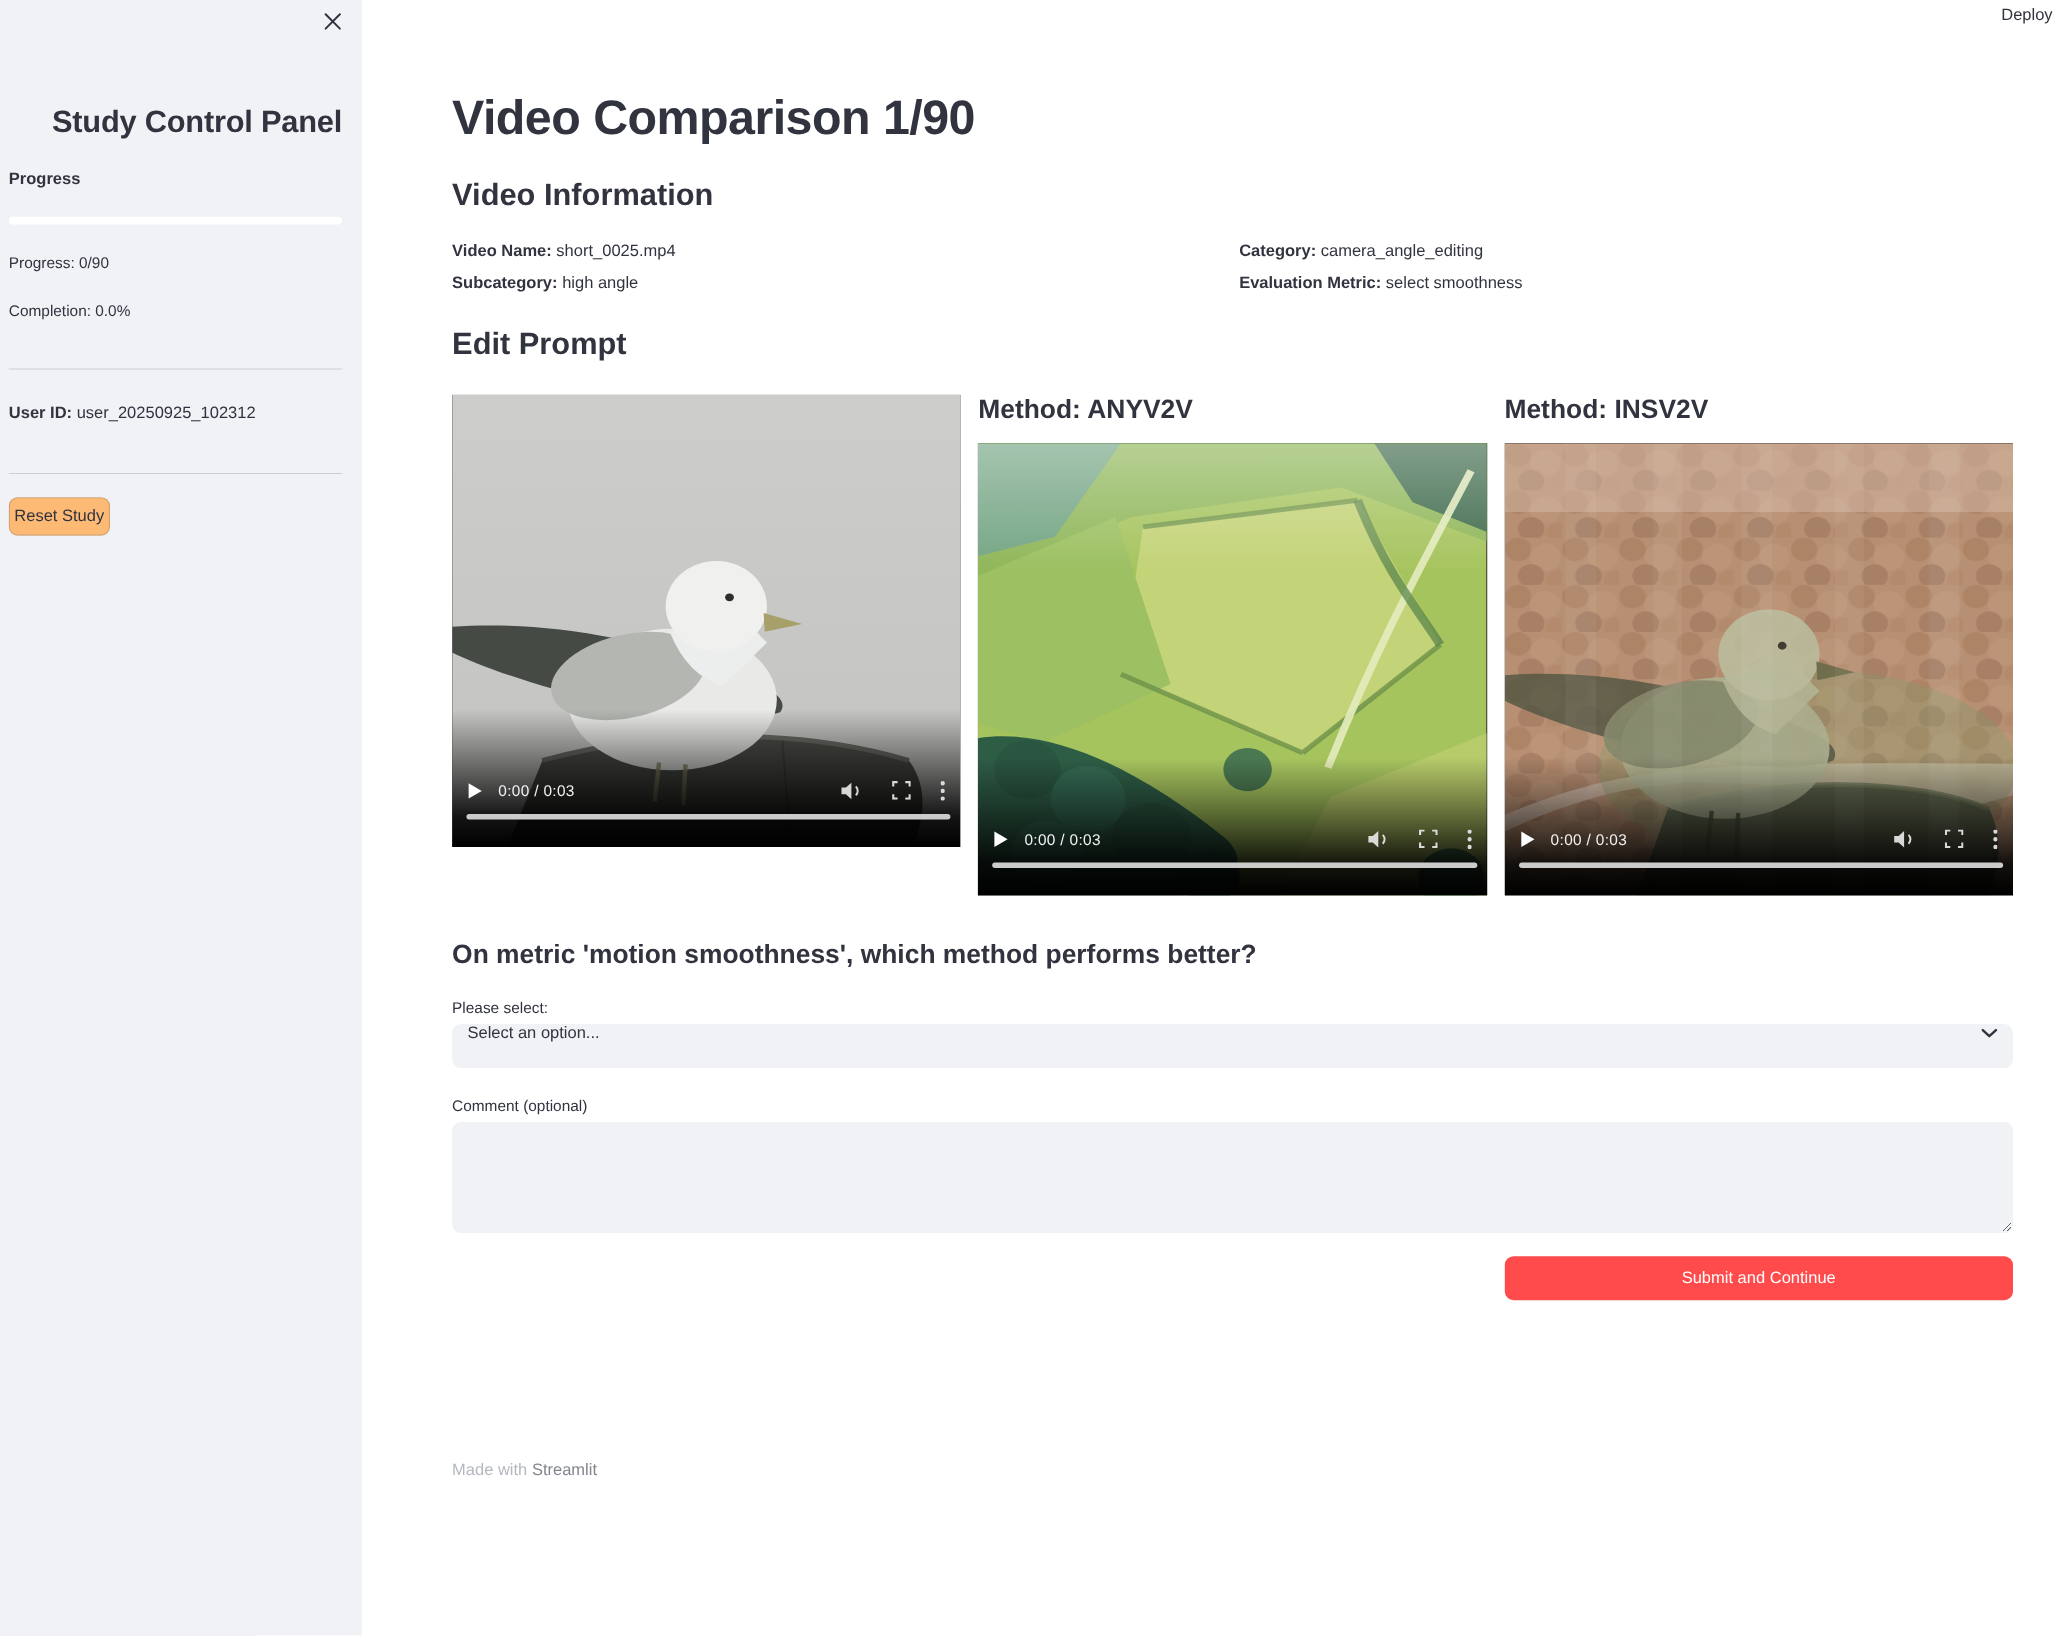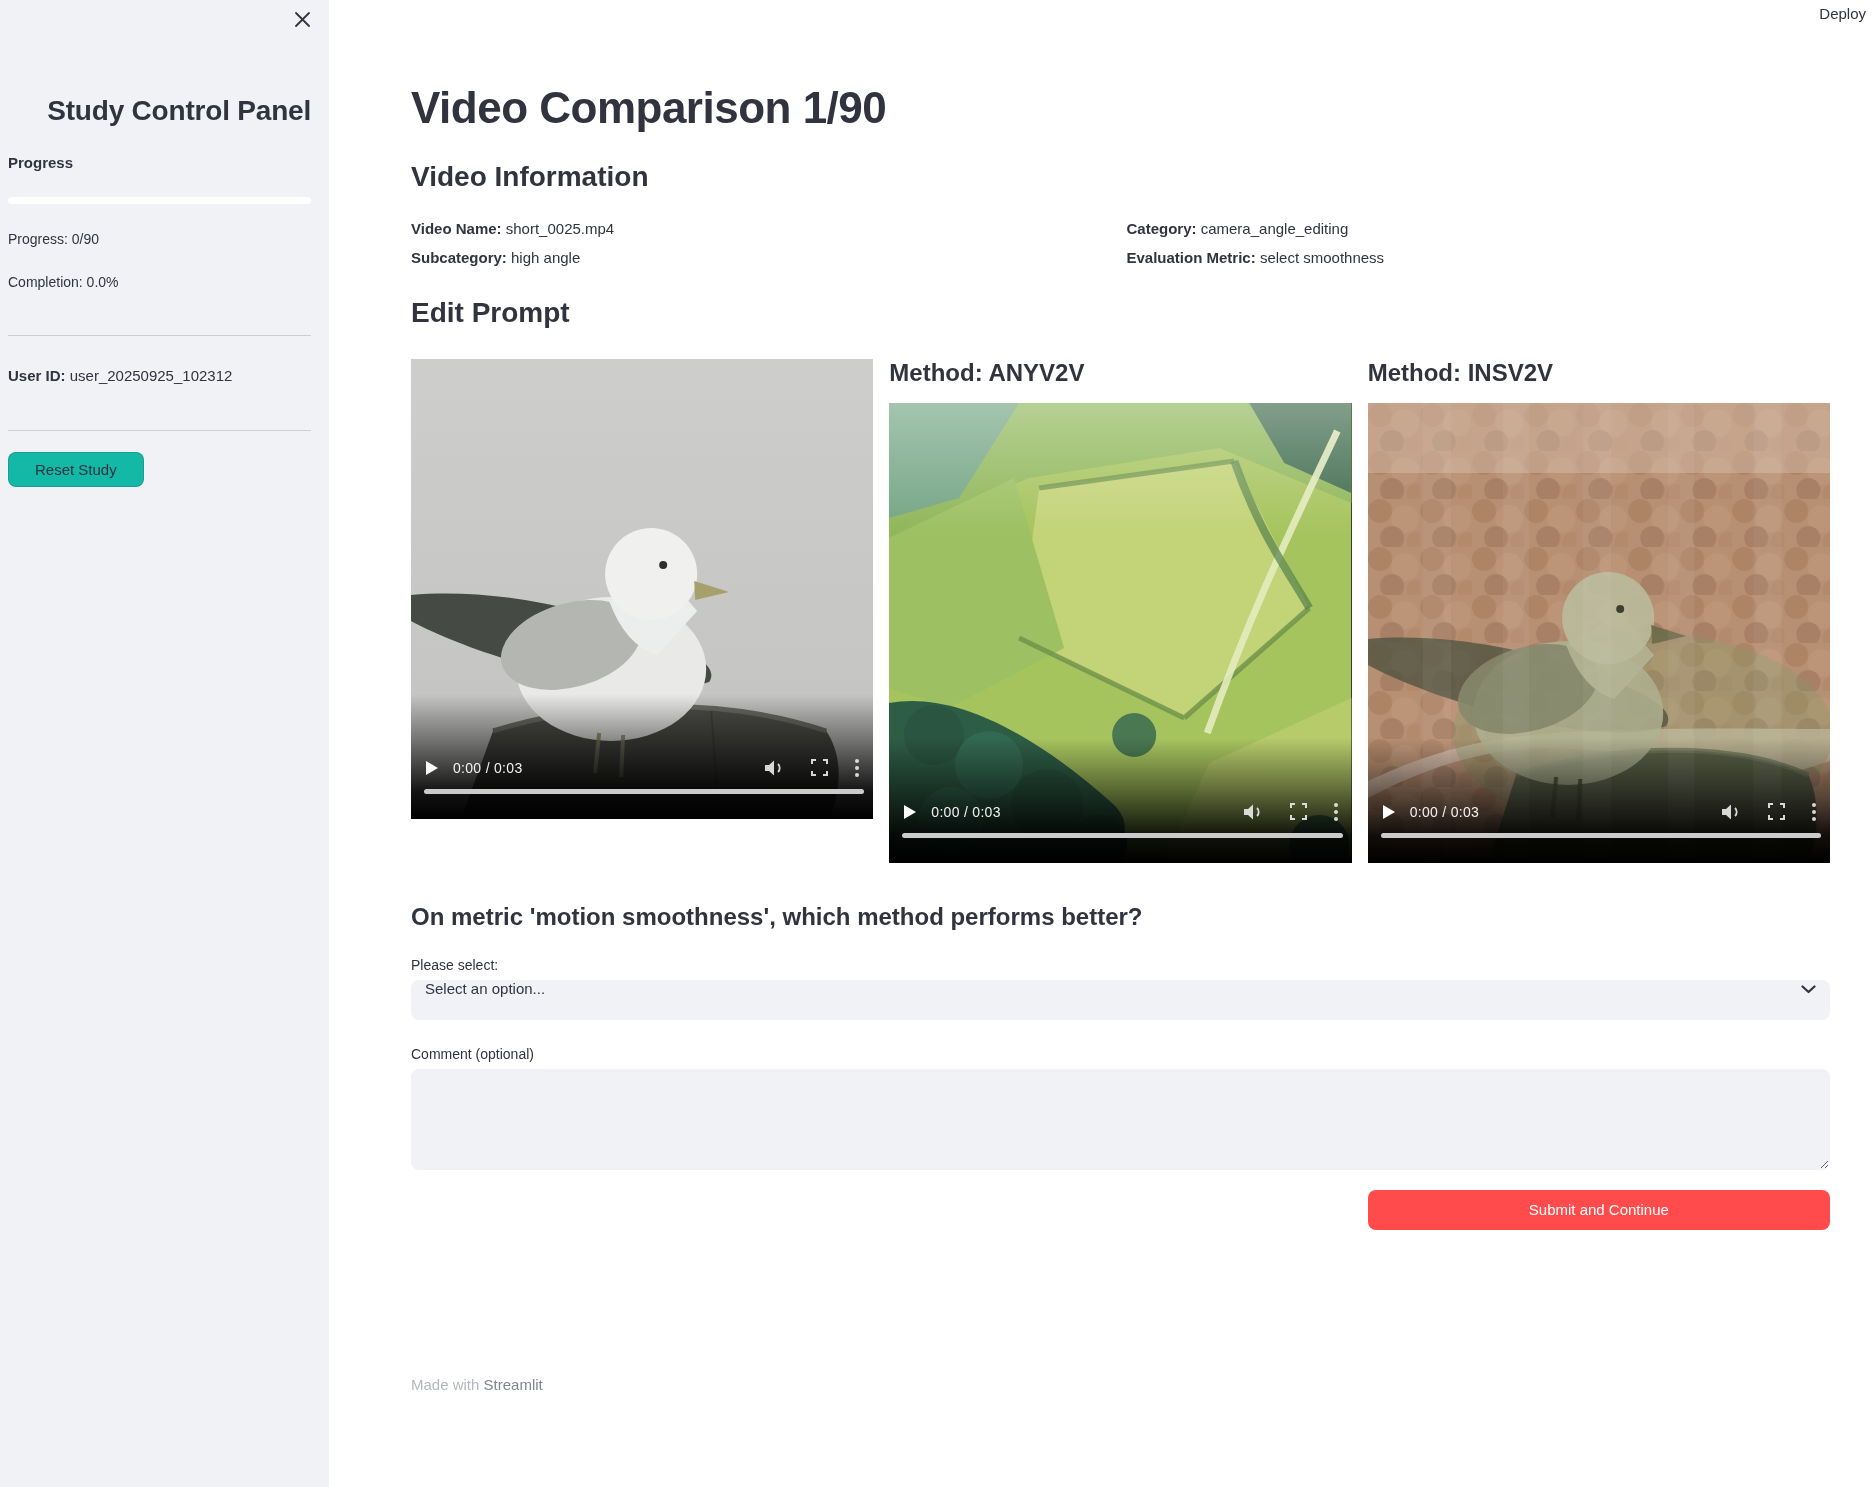--- a/index.html
+++ b/index.html
@@ -45,24 +45,24 @@
   .sidebar hr {
     border: none; border-top: 1px solid rgba(49,51,63,0.18);
     margin-top: 45px;
   }
   .sidebar-userid { margin-top: 31px; font-size: 15px; }
   .sidebar-userid b { font-weight: 700; }
   .sidebar hr.hr2 { margin-top: 46px; }
   .reset-btn {
     margin-top: 21px;
     display: inline-block;
-    background: #14b8a6;
+    background: #fdba74;
     border: 1px solid rgba(49,51,63,0.2);
     border-radius: 8px;
-    padding: 8px 26px;
+    padding: 8px 4px;
     font-size: 15px; font-family: inherit; color: #31333f;
     cursor: pointer;
   }
 
   
   .deploy {
     position: absolute; top: 5px; right: 8px;
     font-size: 15px; color: #31333f; cursor: pointer;
     z-index: 5;
   }
@@ -99,21 +99,21 @@
   }
   .video-grid {
     margin-top: 30px;
     display: grid; grid-template-columns: repeat(3, 1fr);
     column-gap: 16px;
   }
   .video-grid h3 {
     font-size: 24px; font-weight: 700; margin-bottom: 16px;
   }
   .video {
-    position: relative; height: 460px; width: 100%;
+    position: relative; height: 411px; width: 100%;
     background: #000; overflow: hidden; cursor: pointer;
   }
   .video svg.frame { position: absolute; inset: 0; width: 100%; height: 100%; display: block; }
   .vp-shade {
     position: absolute; left: 0; right: 0; bottom: 0; height: 125px;
     background: linear-gradient(180deg, rgba(0,0,0,0) 0%, rgba(0,0,0,0.45) 40%, rgba(0,0,0,0.9) 78%, #000 100%);
   }
   .vp-controls {
     position: absolute; left: 14px; right: 14px; bottom: 42px;
     display: flex; align-items: center;

